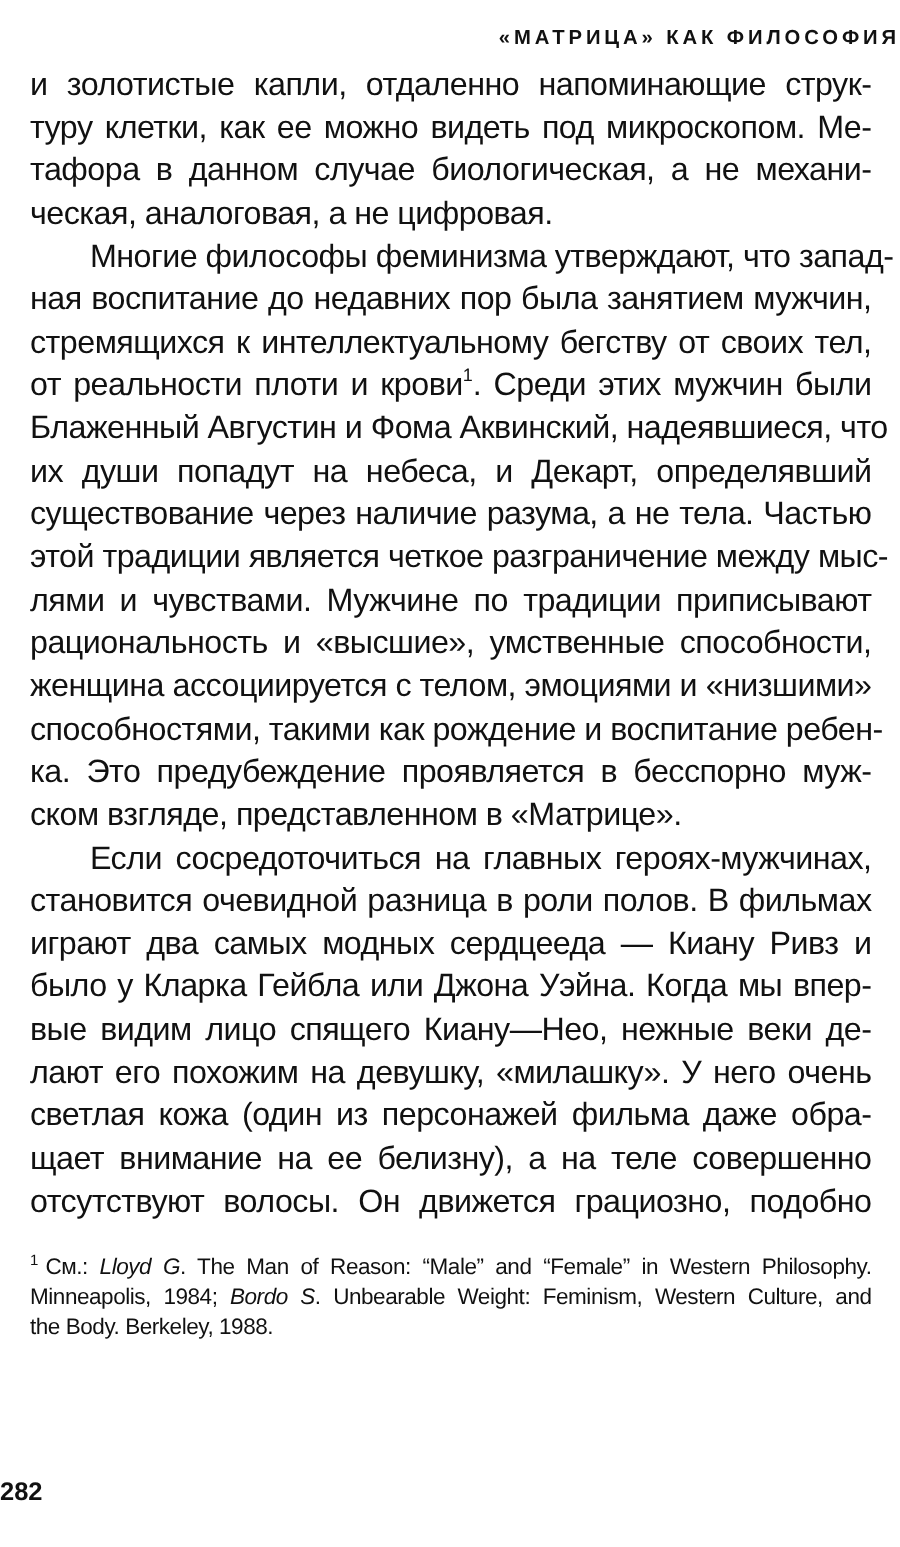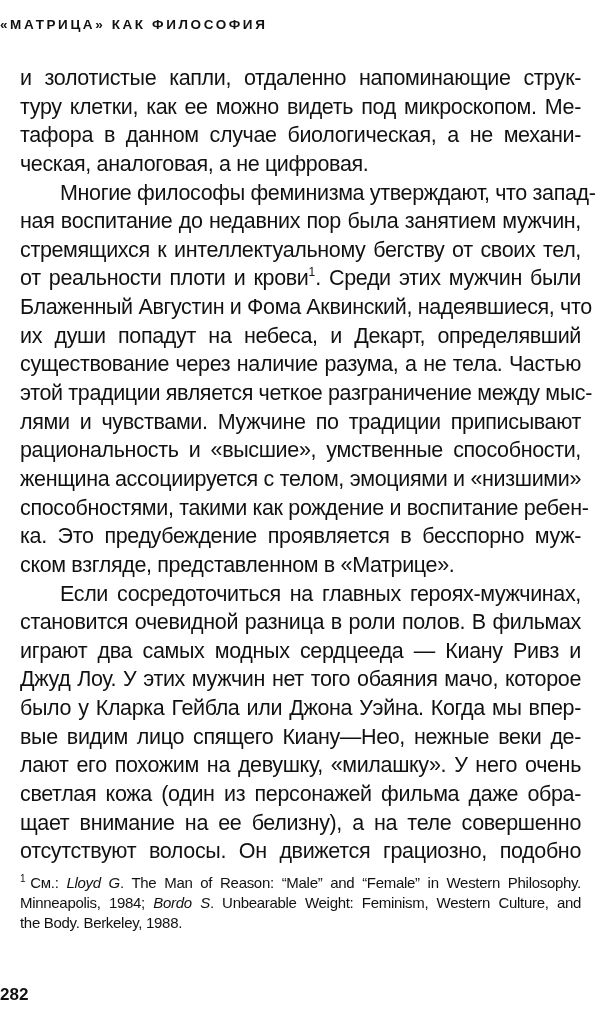--- a/index.html
+++ b/index.html
@@ -13,29 +13,29 @@
       position: relative;
       overflow: hidden;
       color: #111111;
       font-family: "Liberation Sans", sans-serif;
     }
     .running-header {
       position: absolute;
       top: 16px;
       left: 0;
       width: 600px;
-      text-align: left;
+      text-align: right;
       font-weight: bold;
       font-size: 13.5px;
       letter-spacing: 2.6px;
       line-height: 18px;
     }
     .body-text {
       position: absolute;
-      top: 64px;
+      top: 42px;
       left: 20px;
       width: 561px;
       font-size: 21.5px;
       line-height: 28.65px;
       letter-spacing: -0.35px;
     }
     .line {
       display: block;
       height: 28.65px;
       white-space: nowrap;
@@ -50,21 +50,21 @@
       padding-left: 40px;
     }
     .sup {
       font-size: 12px;
       vertical-align: 9px;
       line-height: 0;
       letter-spacing: 0;
     }
     .footnotes {
       position: absolute;
-      top: 873px;
+      top: 835px;
       left: 20px;
       width: 561px;
       font-size: 15px;
       line-height: 20px;
       letter-spacing: -0.3px;
     }
     .fn-line {
       display: block;
       height: 20px;
       white-space: nowrap;
@@ -120,21 +120,20 @@
     <span class="line">женщина ассоциируется с телом, эмоциями и «низшими»</span>
     <span class="line">способностями, такими как рождение и воспитание ребен-</span>
     <span class="line">ка. Это предубеждение проявляется в бесспорно муж-</span>
     <span class="line last">ском взгляде, представленном в «Матрице».</span>
   </div>
 
   <div>
     <span class="line indent">Если сосредоточиться на главных героях-мужчинах,</span>
     <span class="line">становится очевидной разница в роли полов. В фильмах</span>
     <span class="line">играют два самых модных сердцееда — Киану Ривз и</span>
-    <span class="line">Джуд Лоу. У этих мужчин нет того обаяния мачо, которое</span>
     <span class="line">было у Кларка Гейбла или Джона Уэйна. Когда мы впер-</span>
     <span class="line">вые видим лицо спящего Киану—Нео, нежные веки де-</span>
     <span class="line">лают его похожим на девушку, «милашку». У него очень</span>
     <span class="line">светлая кожа (один из персонажей фильма даже обра-</span>
     <span class="line">щает внимание на ее белизну), а на теле совершенно</span>
     <span class="line">отсутствуют волосы. Он движется грациозно, подобно</span>
   </div>
 </div>
 
 <div class="footnotes">

